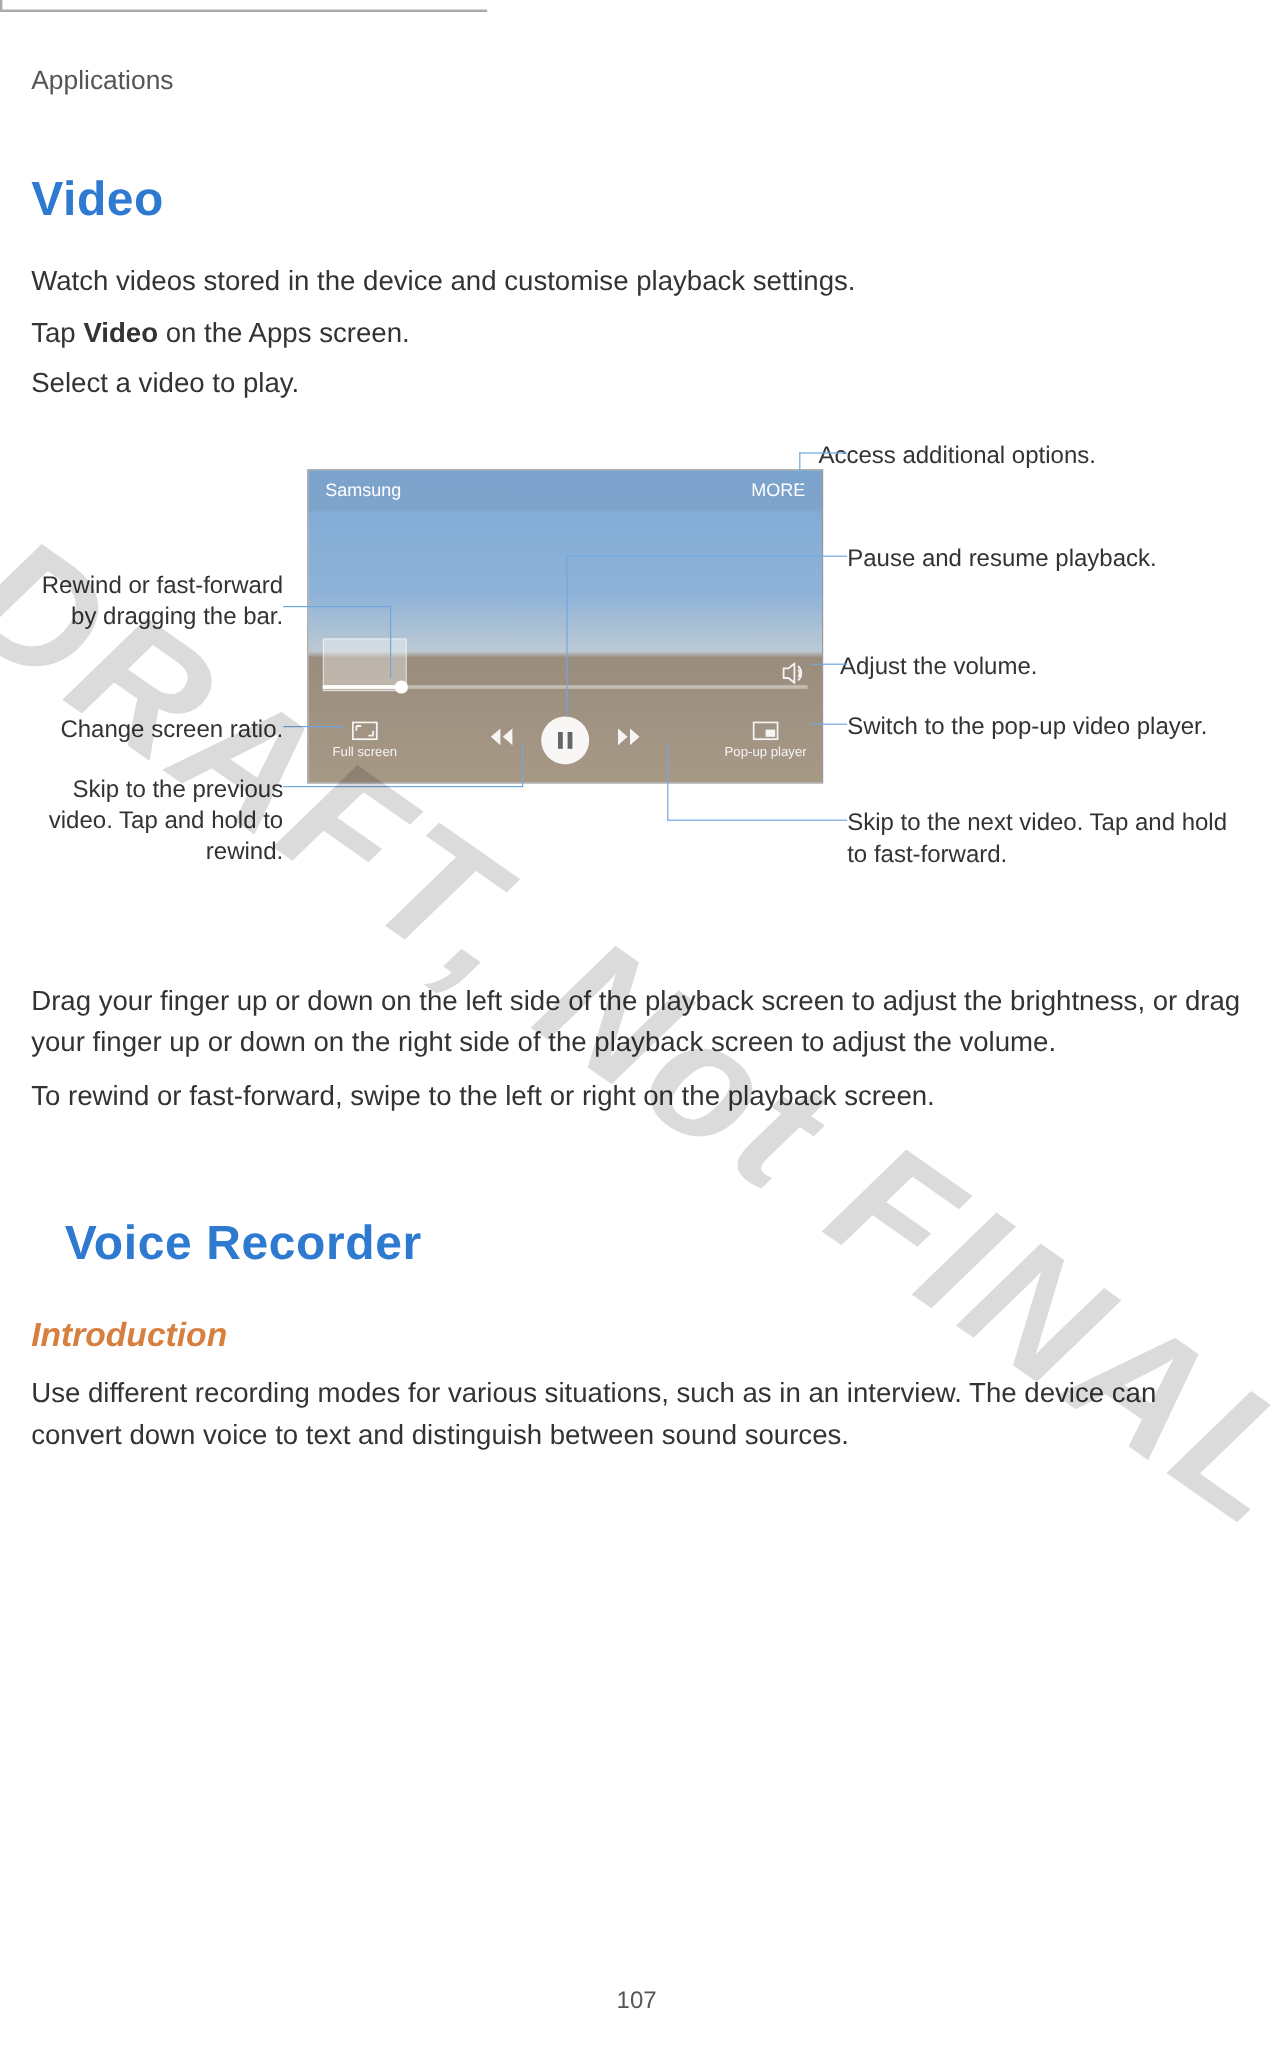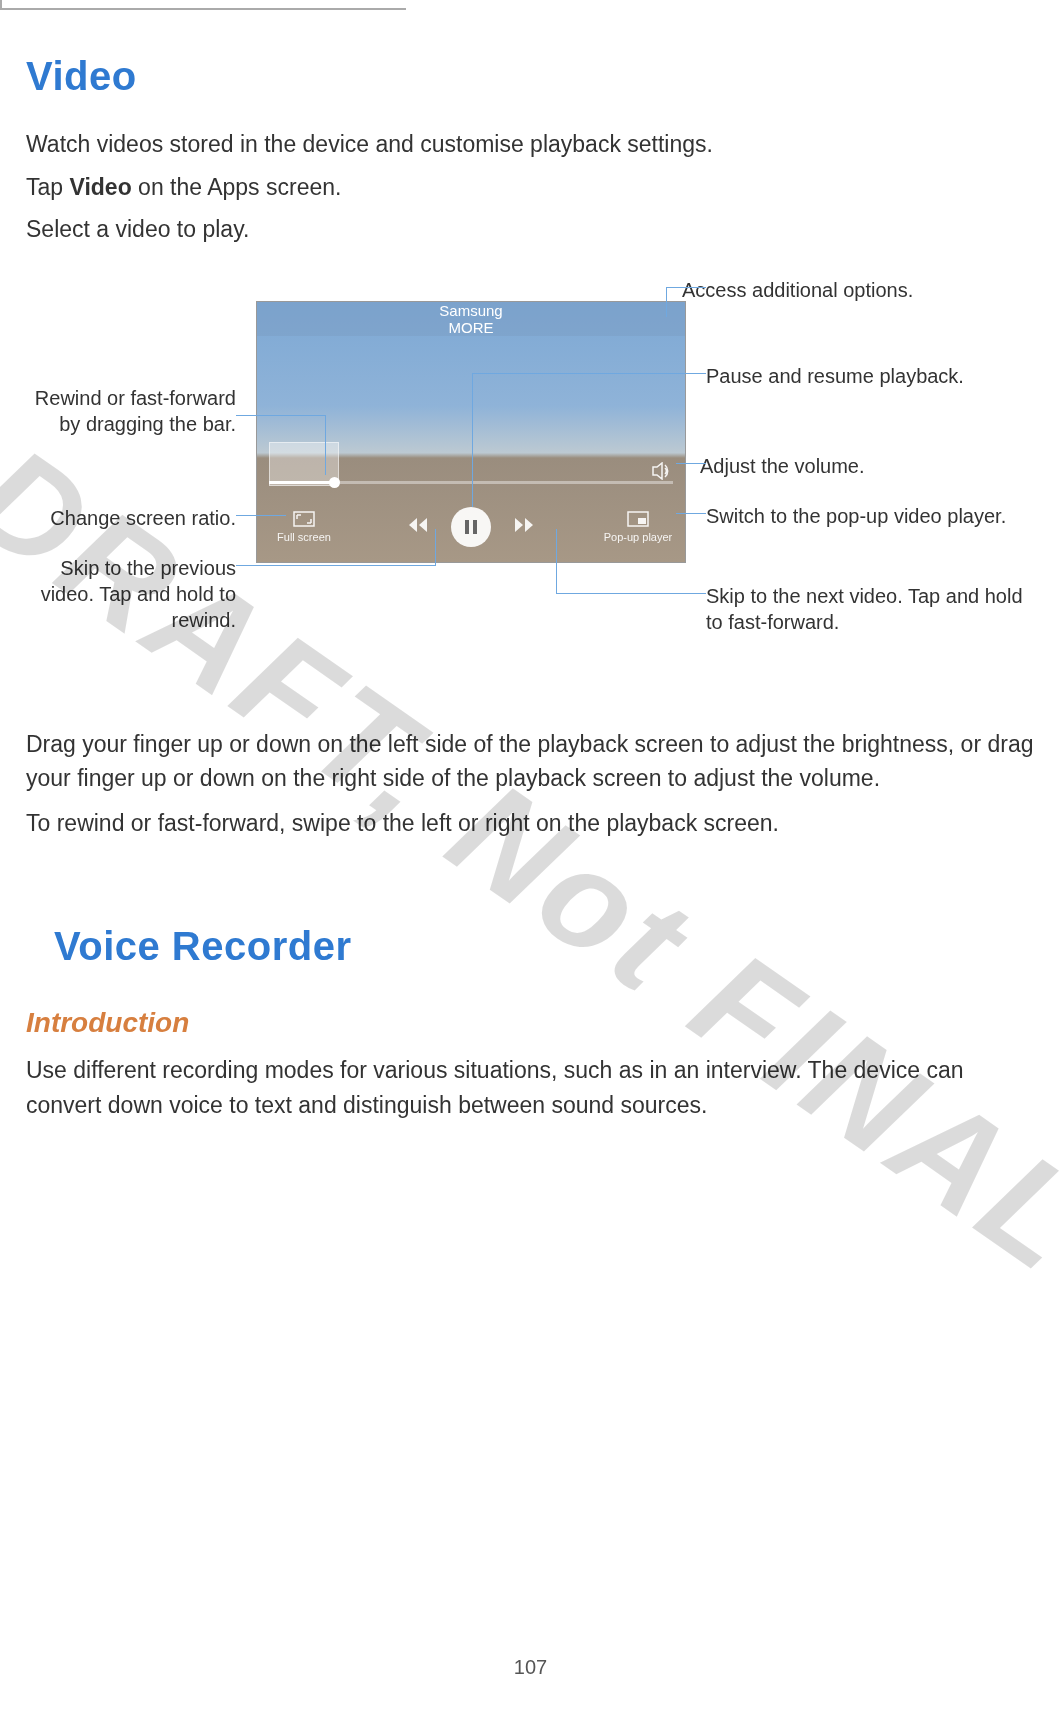--- a/index.html
+++ b/index.html
@@ -7,21 +7,21 @@
   .page { padding: 54px 26px 0 26px; position: relative; }
   .page-left-rule { position: absolute; left: 0; top: 0; width: 406px; height: 10px; border-left: 2px solid #aaa; border-bottom: 2px solid #aaa; }
   .chapter { font-size: 22px; color: #555; margin-bottom: 64px; }
   h1.section { font-size: 40px; font-weight: 700; color: #2f7ad1; margin-bottom: 28px; letter-spacing: 0.5px; }
   h1.section.voice { margin-top: 84px; margin-left: 28px; }
   p.body { font-size: 23px; line-height: 1.5; color: #333; margin-bottom: 8px; font-weight: 400; }
   p.body .bold { font-weight: 700; }
   h2.sub { font-size: 28px; color: #d77f3f; font-weight: 700; margin-top: 38px; margin-bottom: 14px; font-style: italic; }
   .figure-wrap { position: relative; width: 100%; height: 420px; margin-top: 20px; margin-bottom: 40px; }
   .screenshot { position: absolute; left: 230px; top: 34px; width: 430px; height: 262px; background: linear-gradient(to bottom, #7da8d4 0%, #8fb3d8 40%, #bcc9d2 58%, #9a8d7e 60%, #a79886 100%); border: 1px solid #999; }
-  .ss-header { position: absolute; top: 0; left: 0; right: 0; height: 34px; display: flex; align-items: center; justify-content: space-between; padding: 0 14px; color: #fff; font-size: 15px; background: rgba(120,150,185,0.3); flex-direction: column; }
+  .ss-header { position: absolute; top: 0; left: 0; right: 0; height: 34px; display: flex; align-items: center; justify-content: space-between; padding: 0 14px; color: #fff; font-size: 15px; background: rgba(120,150,185,0.3); }
   .ss-volume { position: absolute; right: 12px; top: 160px; color: rgba(255,255,255,0.85); font-size: 18px; }
   .ss-controls { position: absolute; bottom: 0; left: 0; right: 0; height: 70px; display: flex; align-items: center; justify-content: space-between; padding: 0 12px; }
   .ss-ctrl-side { display: flex; flex-direction: column; align-items: center; color: rgba(255,255,255,0.9); font-size: 11px; gap: 4px; width: 70px; }
   .ss-ctrl-side .ic { width: 22px; height: 16px; }
   .ss-center { display: flex; align-items: center; gap: 22px; }
   .ss-prev, .ss-next { color: rgba(255,255,255,0.9); }
   .ss-pause { width: 40px; height: 40px; border-radius: 50%; background: rgba(255,255,255,0.92); display: flex; align-items: center; justify-content: center; }
   .ss-pause-bars { display: flex; gap: 4px; }
   .ss-pause-bars span { width: 4px; height: 14px; background: #666; }
   .ss-progress { position: absolute; left: 12px; right: 12px; bottom: 70px; height: 20px; }
@@ -37,20 +37,21 @@
 
   .watermark { position: absolute; left: 50%; top: 50%; transform: translate(-50%, -50%) rotate(35deg); font-size: 140px; font-weight: 800; color: rgba(0,0,0,0.14); letter-spacing: 6px; white-space: nowrap; pointer-events: none; font-style: italic; font-family: "Segoe UI", Arial, sans-serif; }
   .pagenum { position: absolute; bottom: 40px; left: 0; right: 0; text-align: center; font-size: 20px; color: #555; }
 </style>
 </head>
 <body>
 
 <div class="page">
   <div class="page-left-rule"></div>
 
+  <div class="chapter">Applications</div>
 
   <h1 class="section">Video</h1>
 
   <p class="body">Watch videos stored in the device and customise playback settings.</p>
   <p class="body">
     <span>Tap </span><span class="bold">Video</span><span> on the Apps screen.</span>
   </p>
   <p class="body">Select a video to play.</p>
 
   <div class="figure-wrap">

